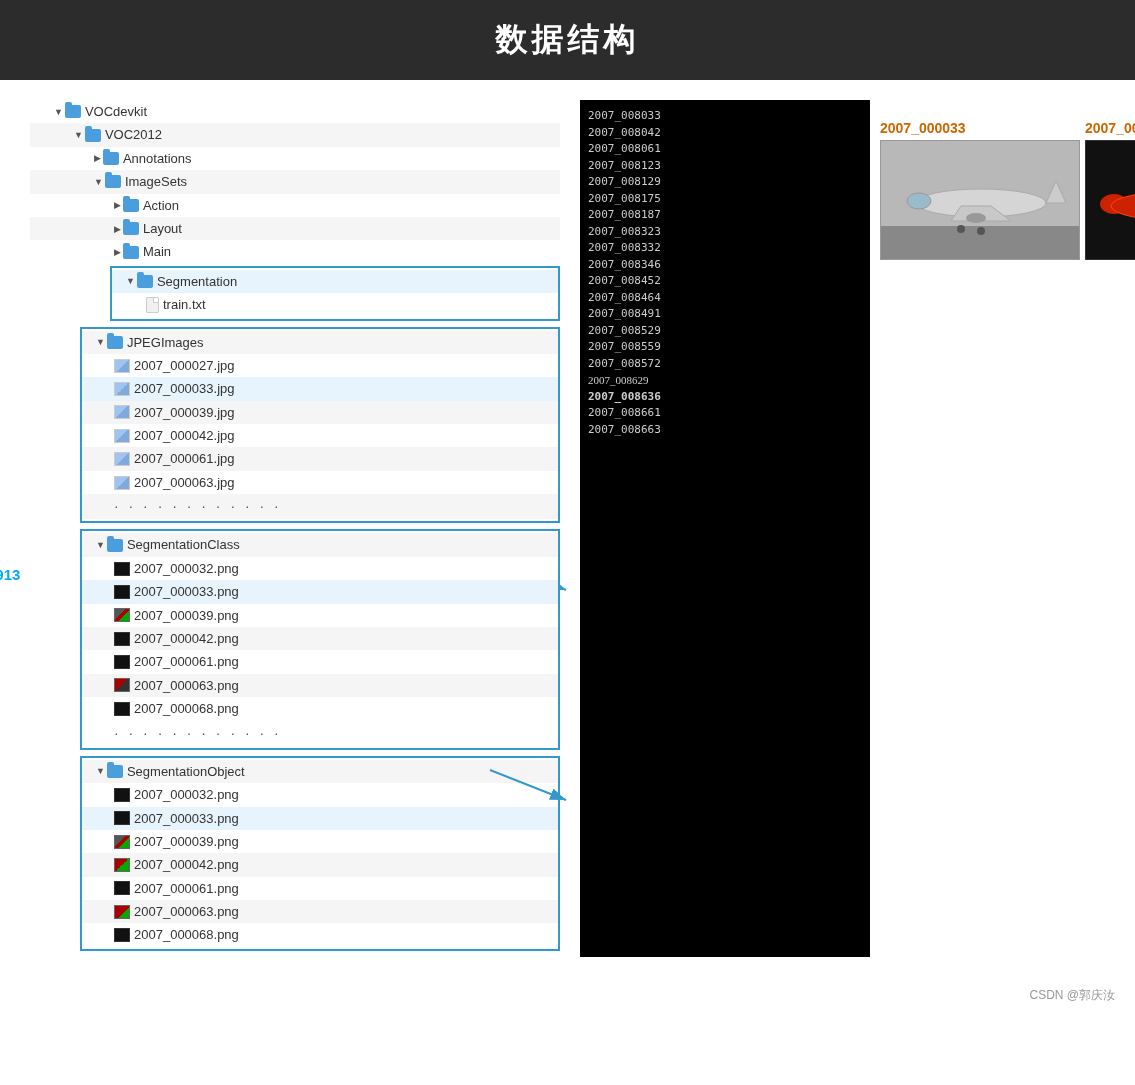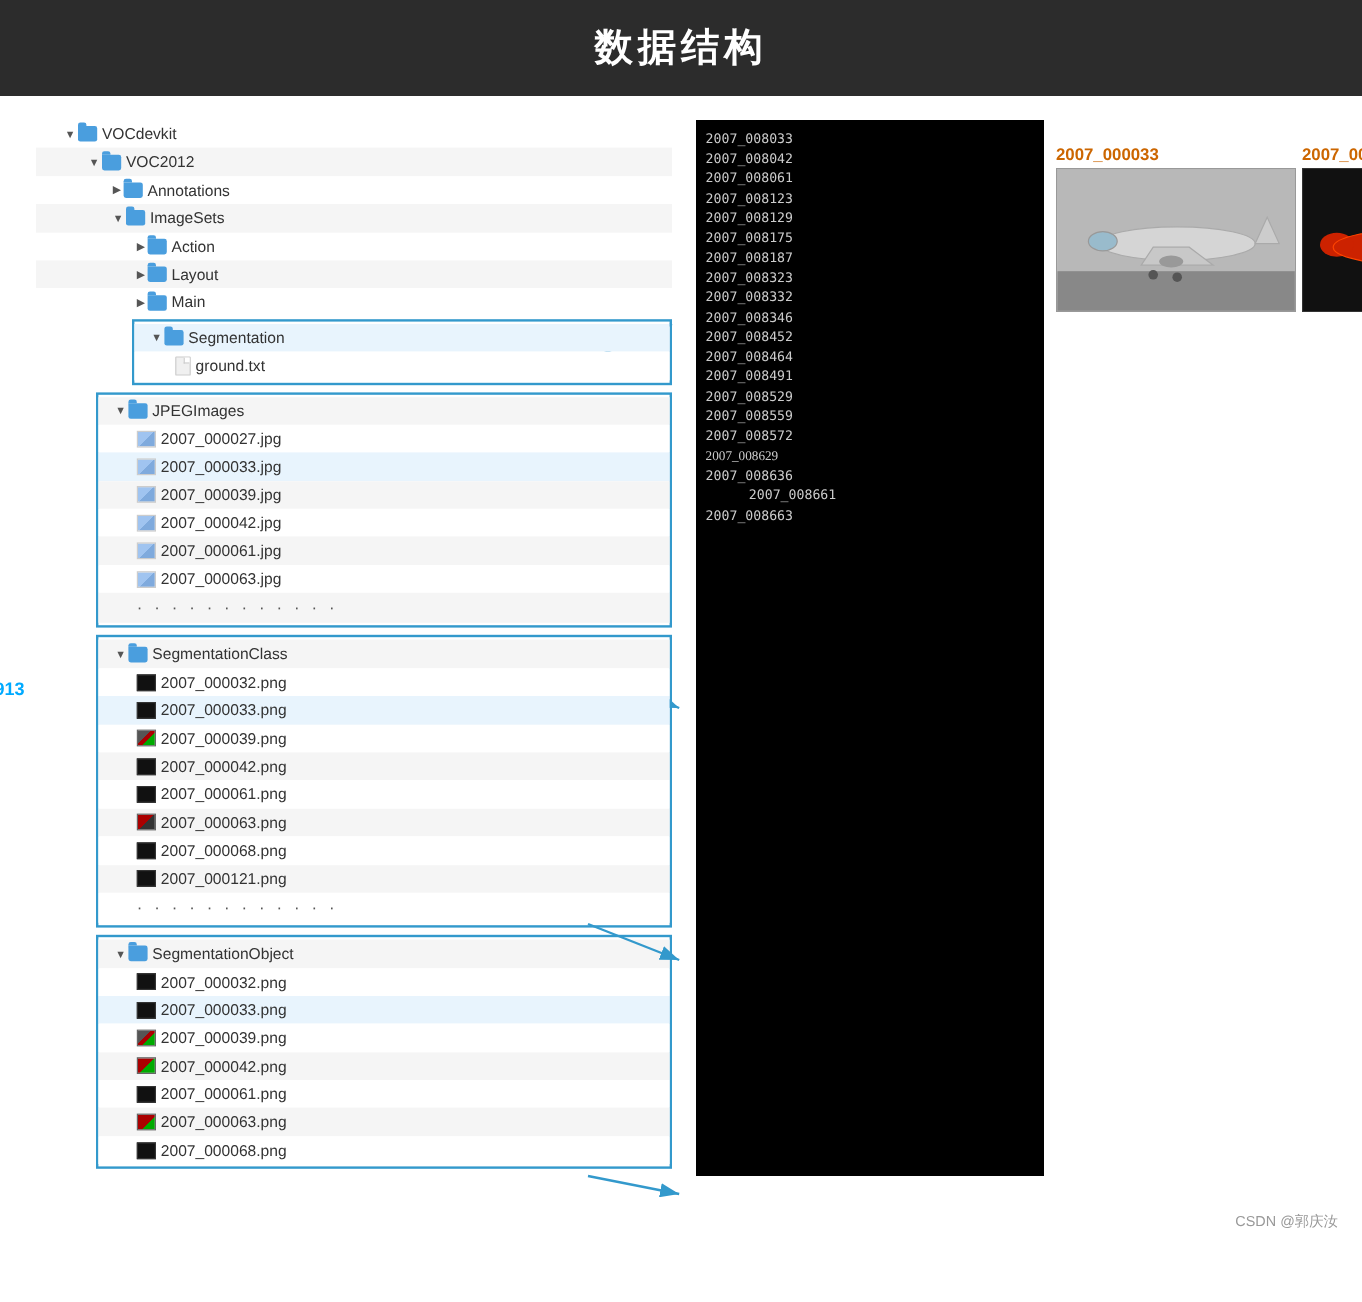--- a/index.html
+++ b/index.html
@@ -253,21 +253,21 @@
         <div class="tree-row" style="background:#e8f4fd;">
           <span style="padding-left:10px"></span>
           <span class="chevron">▼</span>
           <span class="folder-icon"></span>
           <span>Segmentation</span>
         </div>
 
         <div class="tree-row row-normal">
           <span style="padding-left:30px"></span>
           <span class="file-icon"></span>
-          <span>ground.txt</span>
+          <span>train.txt</span>
         </div>
 
 
       </div>
 
       <div style="border:2px solid #3399cc; margin-left:50px; margin-top:4px; margin-bottom:6px; padding:2px 0; position:relative;">
 
         <div class="tree-row" style="background:#f5f5f5;">
           <span style="padding-left:10px"></span>
           <span class="chevron">▼</span>
@@ -351,25 +351,20 @@
         </div>
         <div class="tree-row row-alt">
           <span style="padding-left:28px"></span>
           <span class="colored-png-icon" style="background:linear-gradient(135deg,#a00 50%,#333 50%);"></span>
           <span>2007_000063.png</span>
         </div>
         <div class="tree-row row-normal">
           <span style="padding-left:28px"></span>
           <span class="png-file-icon"></span>
           <span>2007_000068.png</span>
-        </div>
-        <div class="tree-row row-alt">
-          <span style="padding-left:28px"></span>
-          <span class="png-file-icon"></span>
-          <span>2007_000121.png</span>
         </div>
 
         <div class="tree-row row-normal">
           <span style="padding-left:28px; letter-spacing:3px; font-size:14px; color:#555;">· · · · · · · · · · · ·</span>
         </div>
       </div>
 
       <div style="border:2px solid #3399cc; margin-left:50px; margin-top:4px; margin-bottom:6px; padding:2px 0;">
         <div class="tree-row" style="background:#f5f5f5;">
           <span style="padding-left:10px"></span>
@@ -431,22 +426,22 @@
         <div style="font-family: monospace; font-size: 11px; color: rgb(204, 204, 204); line-height: 1.5;">2007_008323</div>
         <div style="font-family: monospace; font-size: 11px; color: rgb(204, 204, 204); line-height: 1.5;">2007_008332</div>
         <div style="font-family: monospace; font-size: 11px; color: rgb(204, 204, 204); line-height: 1.5;">2007_008346</div>
         <div style="font-family: monospace; font-size: 11px; color: rgb(204, 204, 204); line-height: 1.5;">2007_008452</div>
         <div style="font-family: monospace; font-size: 11px; color: rgb(204, 204, 204); line-height: 1.5;">2007_008464</div>
         <div style="font-family: monospace; font-size: 11px; color: rgb(204, 204, 204); line-height: 1.5;">2007_008491</div>
         <div style="font-family: monospace; font-size: 11px; color: rgb(204, 204, 204); line-height: 1.5;">2007_008529</div>
         <div style="font-family: monospace; font-size: 11px; color: rgb(204, 204, 204); line-height: 1.5;">2007_008559</div>
         <div style="font-family: monospace; font-size: 11px; color: rgb(204, 204, 204); line-height: 1.5;">2007_008572</div>
         <div style="font-family: Liberation Serif, serif; font-size: 11px; color: rgb(204, 204, 204); line-height: 1.5;">2007_008629</div>
-        <div style="font-family: monospace; font-size: 11px; color: rgb(204, 204, 204); line-height: 1.5;">2007_008636</div>
-        <div style="font-family: monospace; font-size: 11px; color: rgb(204, 204, 204); line-height: 1.5; margin-left: 36px;">2007_008661</div>
+        <div style="font-family: monospace; font-size: 11px; color: rgb(204, 204, 204); line-height: 1.5; font-weight: bold;">2007_008636</div>
+        <div style="font-family: monospace; font-size: 11px; color: rgb(204, 204, 204); line-height: 1.5;">2007_008661</div>
         <div style="font-family: monospace; font-size: 11px; color: rgb(204, 204, 204); line-height: 1.5;">2007_008663</div>
       </div>
 
     <div style="height:30px;"></div>
 
     <div style="margin-top:20px;">
       <div style="color:#cc6600; font-size:14px; font-weight:bold; margin-bottom:4px;">2007_000033</div>
 
       <div style="width:200px; height:120px; background:linear-gradient(180deg,#aaa 0%,#c8c8c8 60%,#888 100%); position:relative; overflow:hidden; border:1px solid #999;">
         <svg width="200" height="120" viewBox="0 0 200 120">

